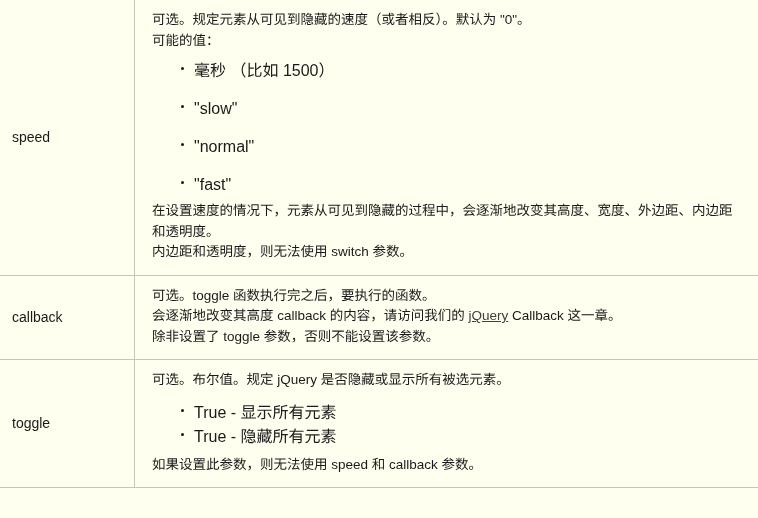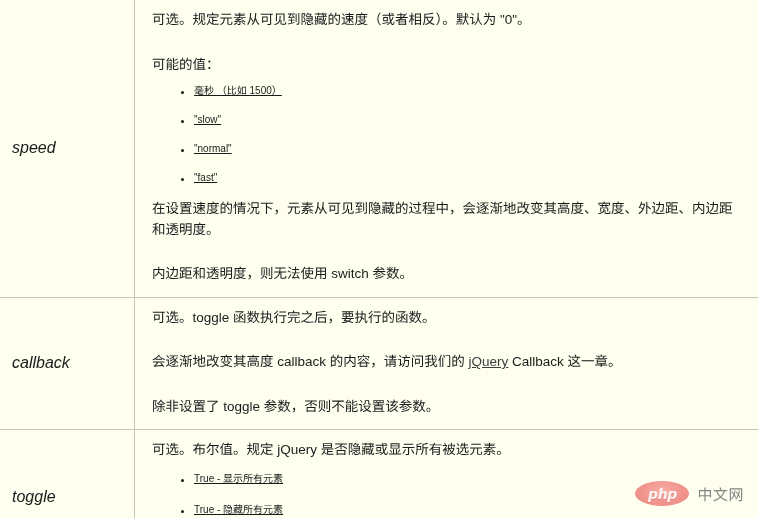--- a/index.html
+++ b/index.html
@@ -32,58 +32,56 @@
   .param-table td {
     vertical-align: middle;
     background: #fffff0;
     padding: 0;
   }
 
   td.col-name {
     width: 122px;
     border-right: 1px solid #c6c6b6;
     padding: 0 0 0 12px;
-    font-size: 16px;
+    font-size: 14px;
     color: #1a1a1a;
     vertical-align: middle;
     line-height: 1.5;
-    font-style: italic;
   }
 
   td.col-desc {
     padding: 10px 14px 12px 17px;
     vertical-align: top;
   }
 
   .desc p {
     margin: 0 0 0 0;
     padding: 0;
     line-height: 1.52;
     font-size: 13.5px;
     color: #1a1a1a;
   }
 
   .desc p + p {
-    margin-top: 24px;
+    margin-top: 0;
   }
 
   .desc ul {
     list-style: none;
     margin: 8px 0 4px 0;
     padding: 0;
   }
 
   .desc ul li {
     position: relative;
     padding-left: 42px;
     line-height: 1.5;
-    font-size: 10px;
+    font-size: 16px;
     margin-bottom: 14px;
     color: #1a1a1a;
-    text-decoration: underline;
   }
 
   .desc ul li:last-child {
     margin-bottom: 4px;
   }
 
   .desc ul li::before {
     content: "";
     position: absolute;
     left: 29px;
@@ -92,28 +90,27 @@
     height: 3px;
     border-radius: 50%;
     background: #1a1a1a;
   }
 
   .desc ul.tight {
     margin-top: 10px;
     margin-bottom: 2px;
   }
   .desc ul.tight li {
-    margin-bottom: 16px;
+    margin-bottom: 0;
   }
   .desc ul.tight li:last-child {
     margin-bottom: 6px;
   }
 
   .desc ul + p {
-    margin-top: 14px;
   }
 
   a.doclink {
     color: #404040;
     text-decoration: underline;
   }
 
   
   .watermark {
     position: absolute;
@@ -207,18 +204,14 @@
               <li>True - 隐藏所有元素</li>
             </ul>
             <p>如果设置此参数，则无法使用 speed 和 callback 参数。</p>
           </div>
         </td>
       </tr>
 
     </tbody>
   </table>
 
-  <div class="watermark">
-    <span class="php-badge">php</span>
-    <span class="cn-text">中文网</span>
-  </div>
 
 </div>
 
 </body></html>

